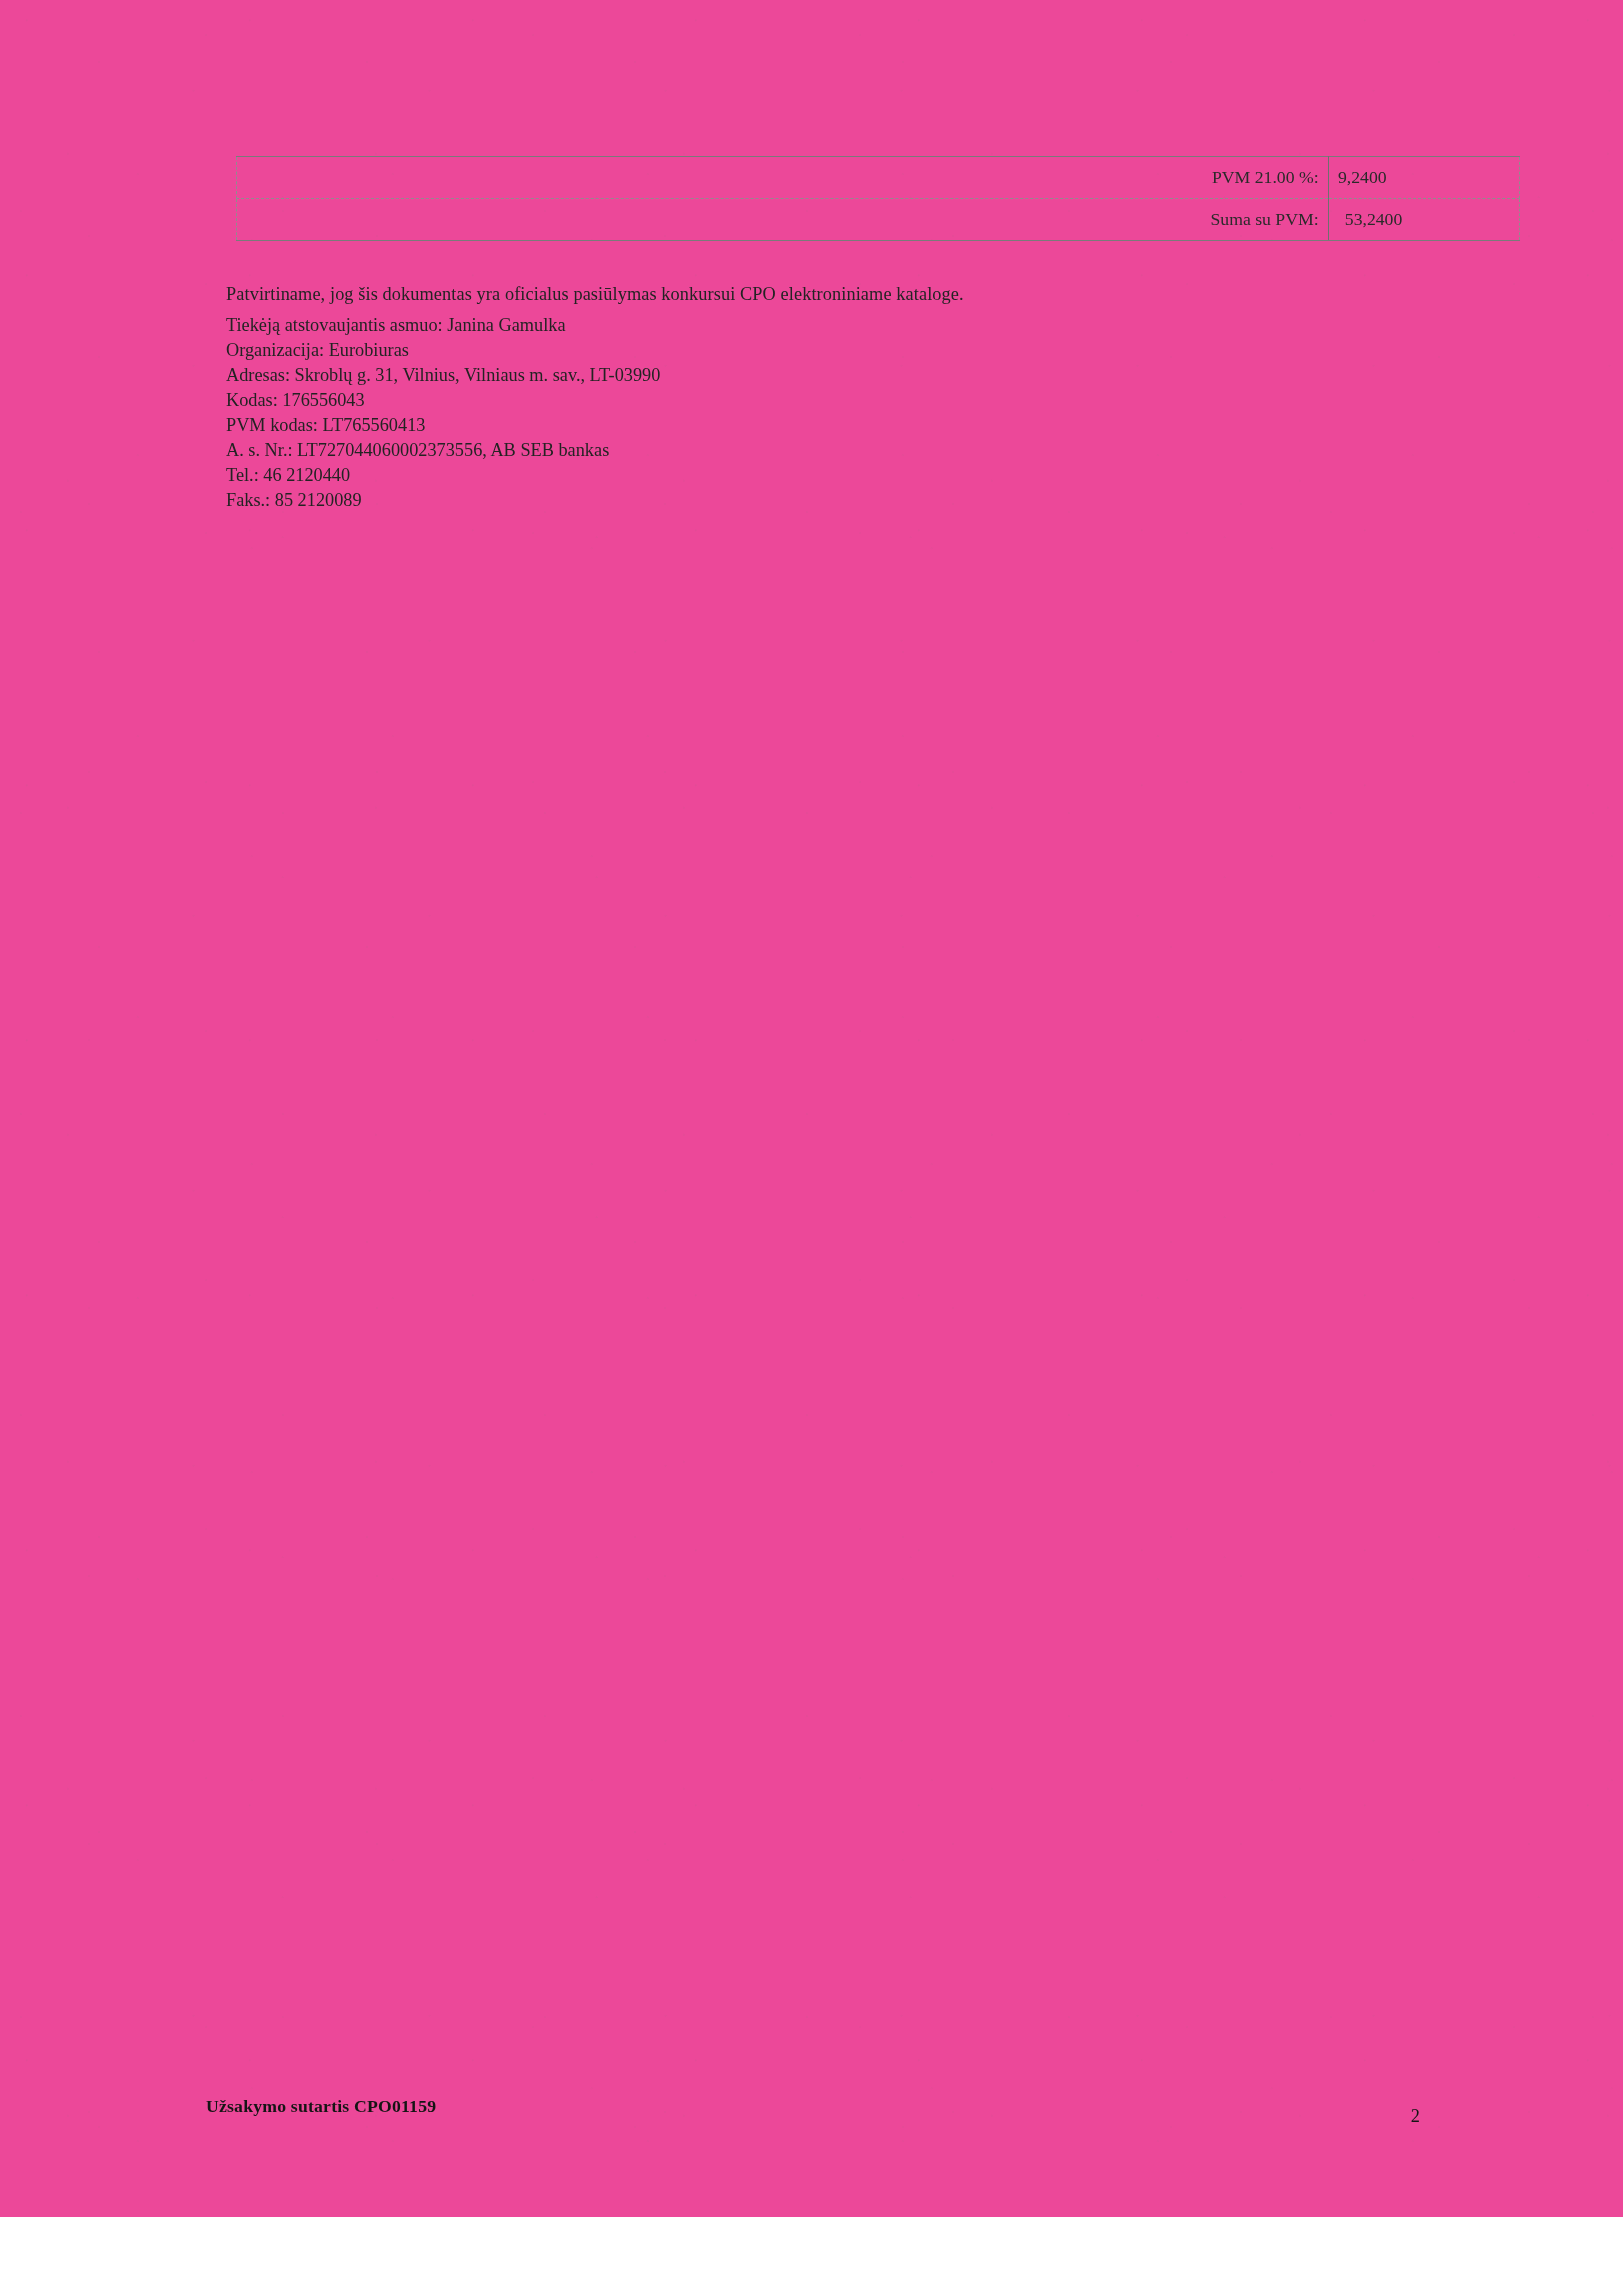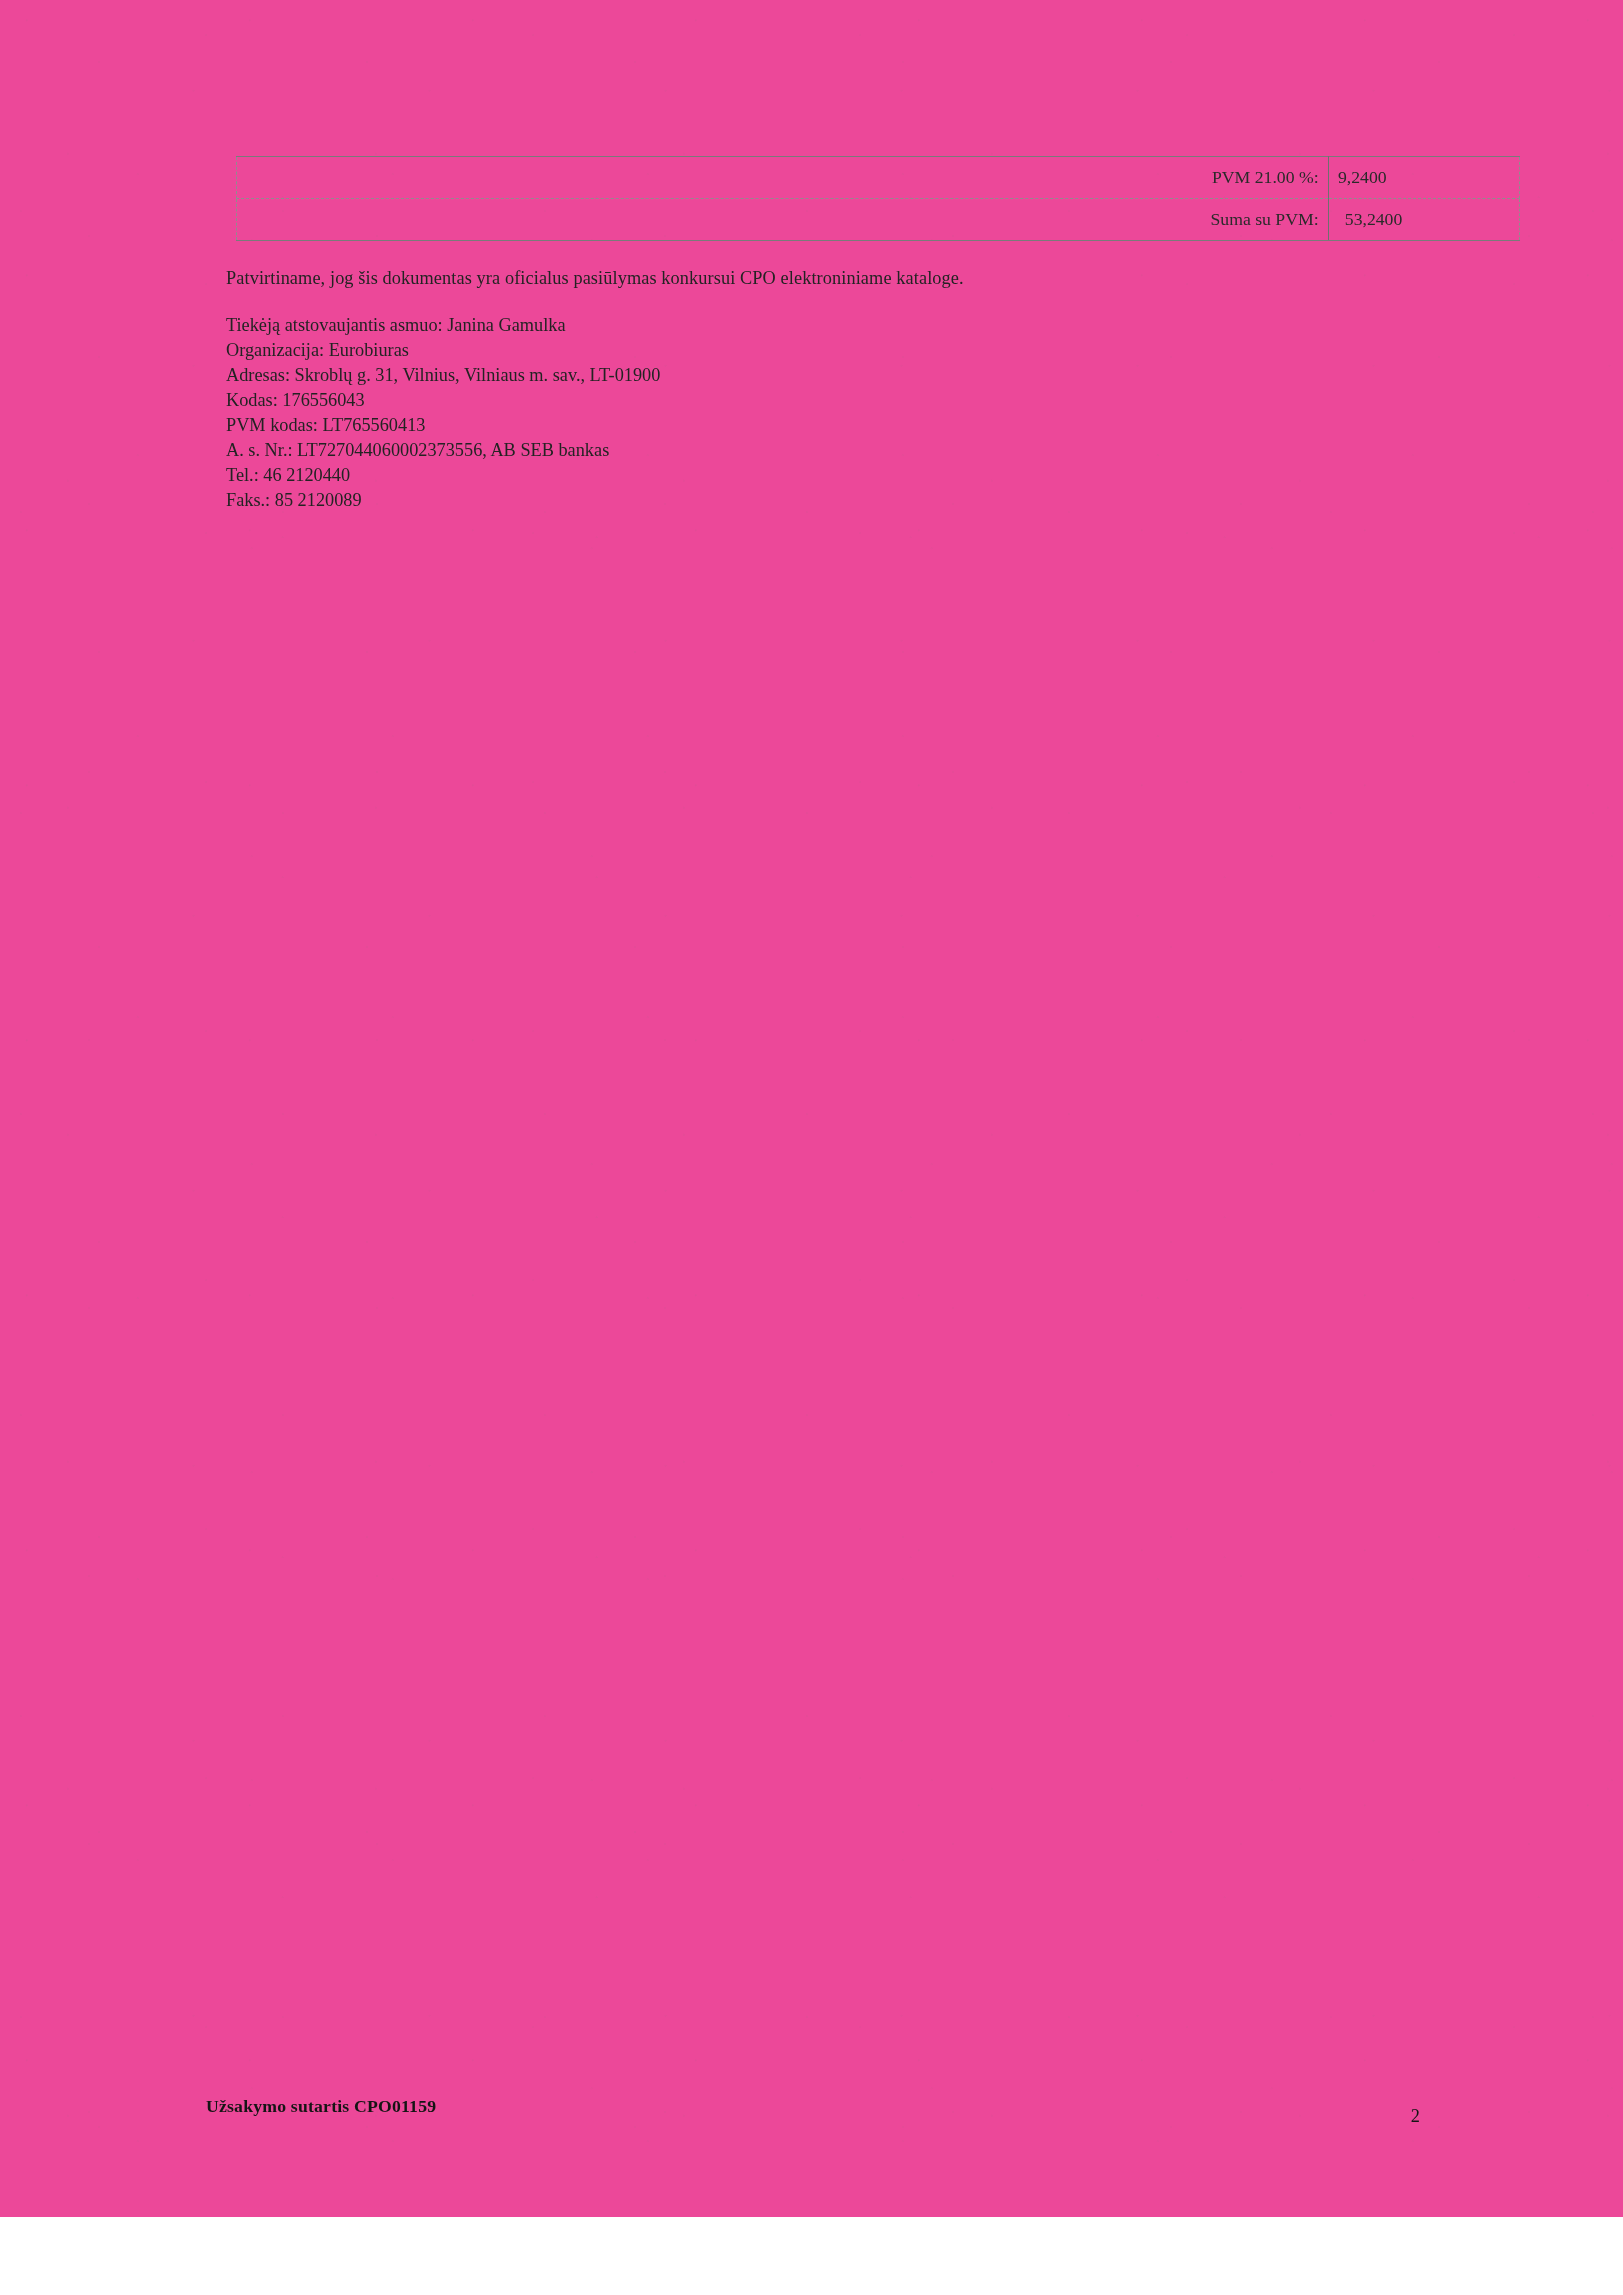--- a/index.html
+++ b/index.html
@@ -63,21 +63,21 @@
     text-align: left;
     border-left: 0.7px solid #6f6f6f;
   }
   .totals-table tr.row-top td { border-top: 0.7px solid #7a7a7a; }
   .totals-table tr.row-bottom td { border-bottom: 0.7px solid #7a7a7a; padding-left: 16px; }
 
   
   .confirm-line {
     position: absolute;
     left: 226px;
-    top: 268px;
+    top: 284px;
     font-size: 18.3px;
     letter-spacing: 0.1px;
     color: #232323;
   }
   .supplier-block {
     position: absolute;
     left: 226px;
     top: 313px;
     font-size: 18.3px;
     line-height: 25px;
@@ -122,21 +122,21 @@
         <td class="value-cell">53,2400</td>
       </tr>
     </tbody>
   </table>
 
   <div class="confirm-line">Patvirtiname, jog šis dokumentas yra oficialus pasiūlymas konkursui CPO elektroniniame kataloge.</div>
 
   <div class="supplier-block">
     <div>Tiekėją atstovaujantis asmuo: Janina Gamulka</div>
     <div>Organizacija: Eurobiuras</div>
-    <div>Adresas: Skroblų g. 31, Vilnius, Vilniaus m. sav., LT-01900</div>
+    <div>Adresas: Skroblų g. 31, Vilnius, Vilniaus m. sav., LT-03990</div>
     <div>Kodas: 176556043</div>
     <div>PVM kodas: LT765560413</div>
     <div>A. s. Nr.: LT727044060002373556, AB SEB bankas</div>
     <div>Tel.: 46 2120440</div>
     <div>Faks.: 85 2120089</div>
   </div>
 
   <div class="footer-title">Užsakymo sutartis CPO01159</div>
   <div class="footer-page-number">2</div>
 

